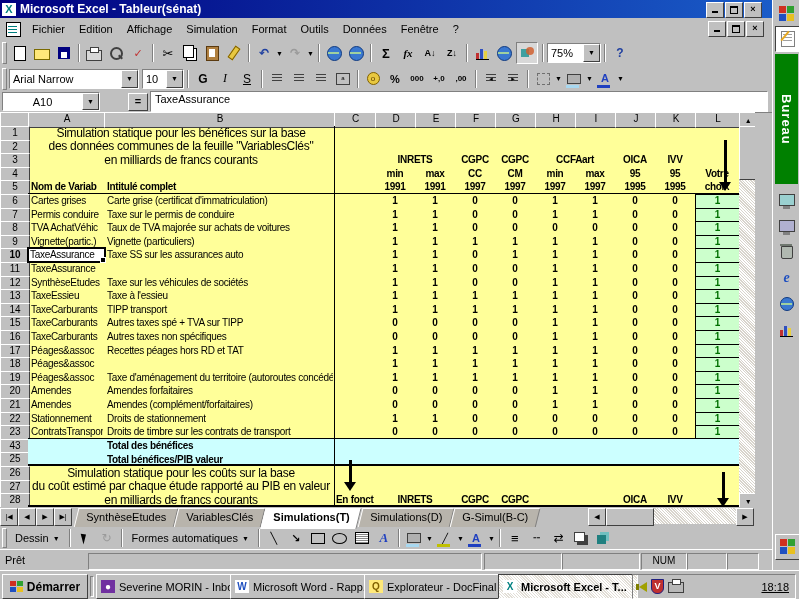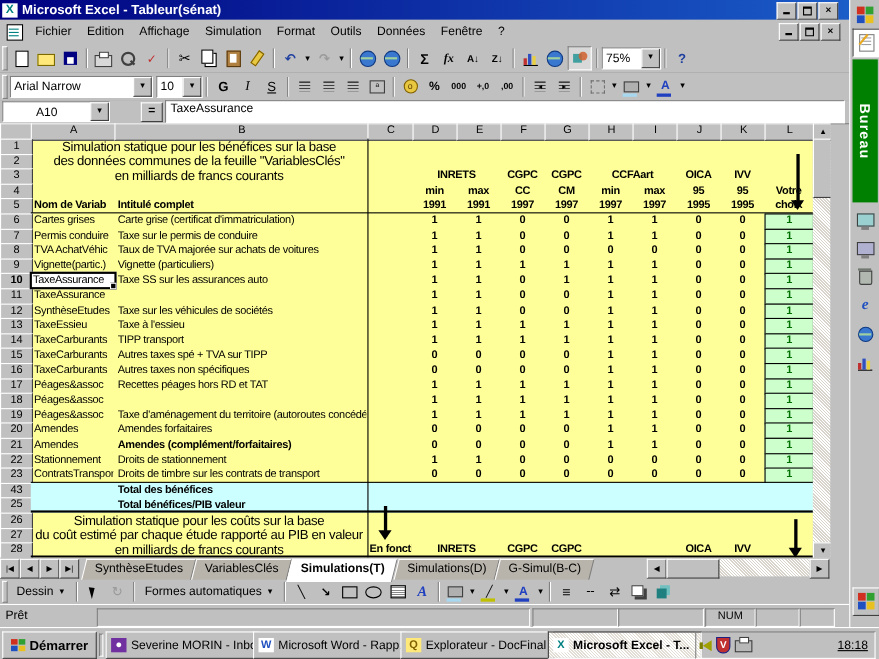--- a/index.html
+++ b/index.html
@@ -538,21 +538,21 @@
     <div class="gc bold ctr" style="left: 375px; top: 272.4px; width: 40px; height: 13.6px;">0</div>
     <div class="gc bold ctr" style="left: 415px; top: 272.4px; width: 40px; height: 13.6px;">0</div>
     <div class="gc bold ctr" style="left: 455px; top: 272.4px; width: 40px; height: 13.6px;">0</div>
     <div class="gc bold ctr" style="left: 495px; top: 272.4px; width: 40px; height: 13.6px;">0</div>
     <div class="gc bold ctr" style="left: 535px; top: 272.4px; width: 40px; height: 13.6px;">1</div>
     <div class="gc bold ctr" style="left: 575px; top: 272.4px; width: 40px; height: 13.6px;">1</div>
     <div class="gc bold ctr" style="left: 615px; top: 272.4px; width: 40px; height: 13.6px;">0</div>
     <div class="gc bold ctr" style="left: 655px; top: 272.4px; width: 40px; height: 13.6px;">0</div>
     <div class="gc gcell" style="left: 695px; top: 272.4px; width: 43px; height: 13px;">1</div>
     <div class="gc " style="left: 31px; top: 286px; width: 72px; height: 13.6px;">Amendes</div>
-    <div class="gc " style="left: 107px; top: 286px; width: 226px; height: 13.6px; font-weight: bold;">Amendes (complément/forfaitaires)</div>
+    <div class="gc " style="left: 107px; top: 286px; width: 226px; height: 13.6px;">Amendes (complément/forfaitaires)</div>
     <div class="gc bold ctr" style="left: 375px; top: 286px; width: 40px; height: 13.6px;">0</div>
     <div class="gc bold ctr" style="left: 415px; top: 286px; width: 40px; height: 13.6px;">0</div>
     <div class="gc bold ctr" style="left: 455px; top: 286px; width: 40px; height: 13.6px;">0</div>
     <div class="gc bold ctr" style="left: 495px; top: 286px; width: 40px; height: 13.6px;">0</div>
     <div class="gc bold ctr" style="left: 535px; top: 286px; width: 40px; height: 13.6px;">1</div>
     <div class="gc bold ctr" style="left: 575px; top: 286px; width: 40px; height: 13.6px;">1</div>
     <div class="gc bold ctr" style="left: 615px; top: 286px; width: 40px; height: 13.6px;">0</div>
     <div class="gc bold ctr" style="left: 655px; top: 286px; width: 40px; height: 13.6px;">0</div>
     <div class="gc gcell" style="left: 695px; top: 286px; width: 43px; height: 13px;">1</div>
     <div class="gc " style="left: 31px; top: 299.6px; width: 72px; height: 13.6px;">Stationnement</div>

